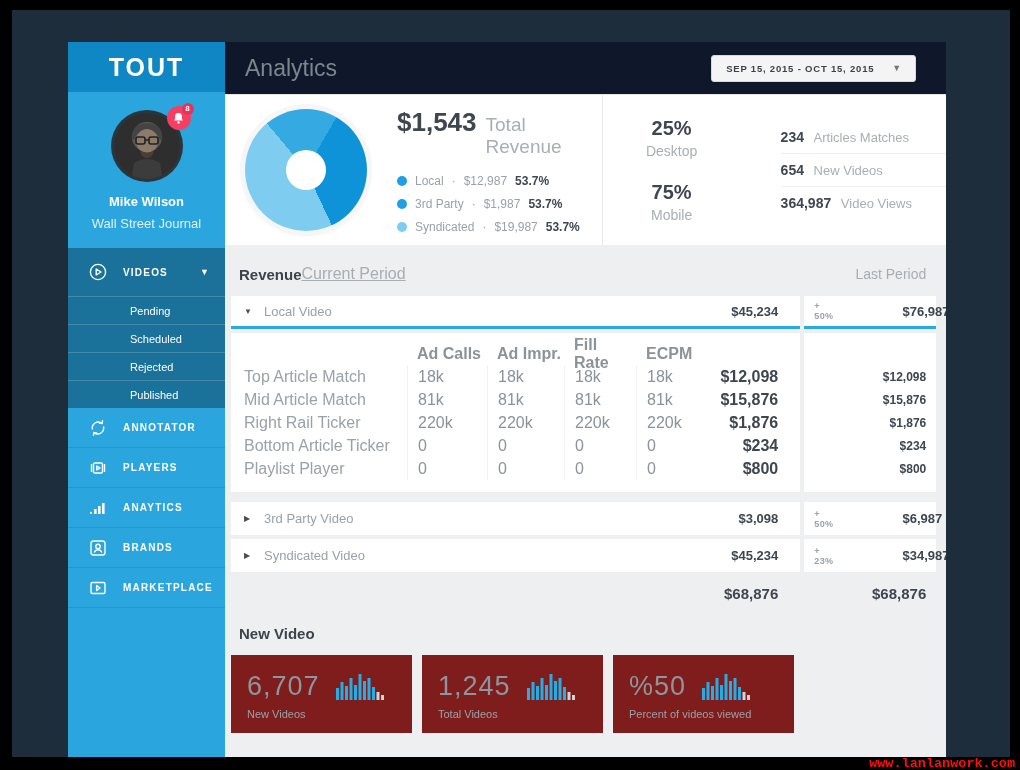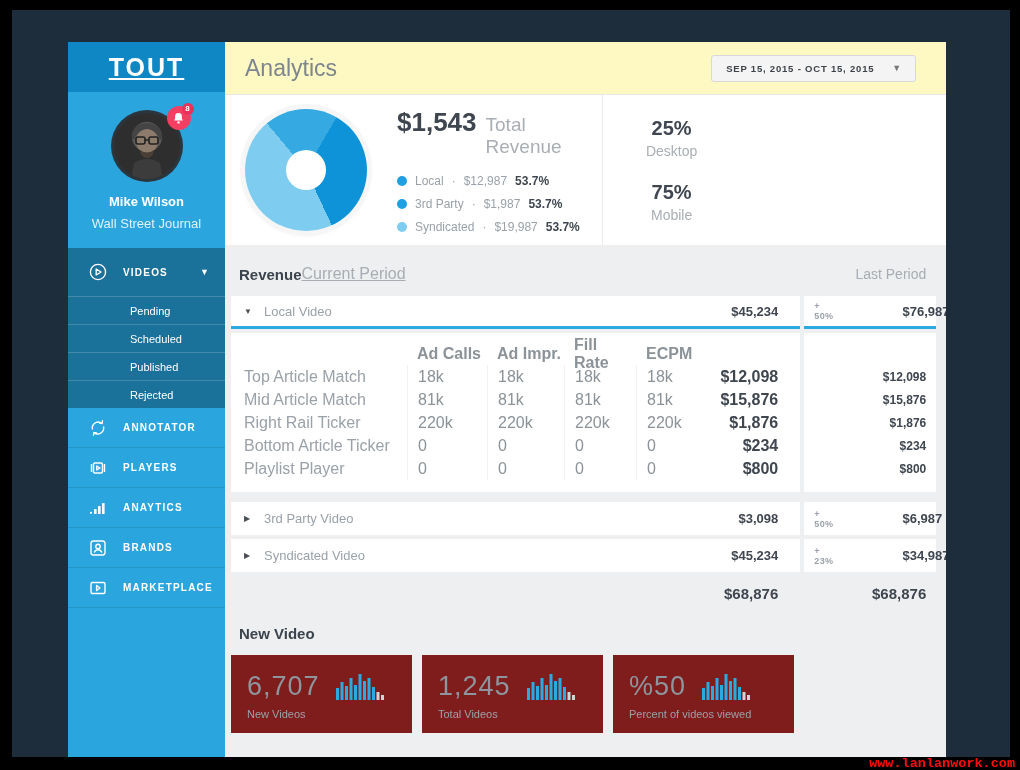--- a/index.html
+++ b/index.html
@@ -4,41 +4,41 @@
 <style>
   * { margin:0; padding:0; box-sizing:border-box; }
   html,body { width:1020px; height:770px; }
   body { background:#000; font-family:"Liberation Sans", sans-serif; position:relative; overflow:hidden; }
   .frame { position:absolute; left:12px; top:10px; right:10px; bottom:13px; background:#1d2d3c; }
   .app { position:absolute; left:56px; top:32px; width:878px; height:715px; background:#fff; display:flex; overflow:hidden; }
 
   
   .sidebar { width:157px; background:#2aa5de; flex-shrink:0; display:flex; flex-direction:column; color:#fff; }
   .logo-band { height:50px; background:#0e87c4; display:flex; align-items:center; justify-content:center; }
-  .logo { font-size:25px; font-weight:800; letter-spacing:2px; color:#fff;text-decoration:underline; }
+  .logo { font-size:25px; font-weight:800; letter-spacing:2px; color:#fff; }
   .profile { height:156px; text-align:center; padding-top:18px; position:relative; }
   .avatar-wrap { width:72px; height:72px; margin:0 auto; position:relative; }
   .avatar { width:72px; height:72px; border-radius:50%; overflow:hidden; border:3px solid rgba(0,40,70,.25); background:#3a3a3a; }
   .badge { position:absolute; top:-4px; right:-8px; width:24px; height:24px; background:#f43f63; border-radius:50%; display:flex; align-items:center; justify-content:center; }
   .badge-num { position:absolute; top:-3px; right:-3px; background:#e8315b; color:#fff; font-size:8px; font-weight:bold; width:12px; height:12px; border-radius:50%; line-height:12px; text-align:center; }
   .uname { margin-top:12px; font-size:13px; font-weight:bold; }
   .uorg { margin-top:7px; font-size:13px; opacity:.85; font-weight:300; }
   .nav-item { height:47px; display:flex; align-items:center; padding-left:20px; gap:15px; cursor:pointer; }
   .nav-item .lbl { font-size:10px; font-weight:bold; letter-spacing:1.2px; }
   .nav-org { border-top:1px solid rgba(0,0,0,.12); border-bottom:1px solid rgba(0,0,0,.12); }
   .videos-block { background:#1a7199; }
   .nav-videos { height:48px; }
   .nav-videos .caret { margin-left:auto; margin-right:16px; font-size:9px; }
   .sub-item { height:28px; display:flex; align-items:center; padding-left:62px; font-size:11px; font-weight:300; border-top:1px solid rgba(255,255,255,.18); cursor:pointer; }
   .nav-low { height:40px; border-bottom:1px solid rgba(0,0,0,.09); }
   .icn { width:20px; height:20px; flex-shrink:0; }
 
   
   .main { flex:1; display:flex; flex-direction:column; background:#edeff0; }
-  .topbar { height:53px; background:#fef9c3; border-bottom:1px solid #e7e7e7; display:flex; align-items:center; padding:0 36px 0 20px; flex-shrink:0; }
+  .topbar { height:53px; background:#0f172a; border-bottom:1px solid #e7e7e7; display:flex; align-items:center; padding:0 36px 0 20px; flex-shrink:0; }
   .page-title { font-size:23px; color:#7d858d; font-weight:400; }
   .date-btn { margin-left:auto; height:27px; background:#f4f4f4; border:1px solid #d9d9d9; border-radius:3px; display:flex; align-items:center; padding:0 14px; cursor:pointer; }
   .date-btn .dtext { font-size:9.5px; font-weight:bold; letter-spacing:.8px; color:#3c4248; }
   .date-btn .dcaret { font-size:9px; color:#777; margin-left:18px; }
 
   .summary { height:150px; background:#fff; display:flex; flex-shrink:0; }
   .sum-left { flex:1.02; display:flex; align-items:center; padding-left:20px; border-right:1px solid #ebebeb; }
   .donut { width:122px; height:122px; border-radius:50%; flex-shrink:0;
     background:conic-gradient(from -40deg, #35a9e2 0 70deg, #0f93d8 70deg 195deg, #7ecdf1 195deg 360deg);
     position:relative; box-shadow:0 0 0 5px #f6f6f6, 0 2px 8px rgba(0,0,0,.07); }
@@ -145,22 +145,22 @@
         <div class="nav-item nav-videos">
           <svg class="icn" viewBox="0 0 20 20" fill="none" stroke="#fff" stroke-width="1.4">
             <circle cx="10" cy="10" r="7.6"></circle>
             <path d="M8.2 7 L13 10 L8.2 13 z" stroke-linejoin="round"></path>
           </svg>
           <span class="lbl">VIDEOS</span>
           <span class="caret">▼</span>
         </div>
         <div class="sub-item">Pending</div>
         <div class="sub-item">Scheduled</div>
+        <div class="sub-item">Rejected</div>
         <div class="sub-item">Published</div>
-        <div class="sub-item">Rejected</div>
       </div>
 
       <div class="nav-item nav-low">
         <svg class="icn" viewBox="0 0 20 20" fill="none" stroke="#fff" stroke-width="1.4">
           <path d="M4.5 11.5 a6 6 0 0 1 9.5 -6.2"></path>
           <path d="M15.5 8.5 a6 6 0 0 1 -9.5 6.2"></path>
           <path d="M14.5 2.8 l-.4 2.7 l-2.7 -.5" stroke-linecap="round"></path>
           <path d="M5.5 17.2 l.4 -2.7 l2.7 .5" stroke-linecap="round"></path>
         </svg>
         <span class="lbl">ANNOTATOR</span>
@@ -242,20 +242,34 @@
         </div>
         <div class="sum-right">
           <div class="devices">
             <div class="dev-block">
               <div class="dev-val">25%</div>
               <div class="dev-lbl">Desktop</div>
             </div>
             <div class="dev-block">
               <div class="dev-val">75%</div>
               <div class="dev-lbl">Mobile</div>
+            </div>
+          </div>
+          <div class="stats">
+            <div class="stat-row bline">
+              <span class="stat-val">234</span>
+              <span class="stat-lbl">Articles Matches</span>
+            </div>
+            <div class="stat-row bline">
+              <span class="stat-val">654</span>
+              <span class="stat-lbl">New Videos</span>
+            </div>
+            <div class="stat-row">
+              <span class="stat-val">364,987</span>
+              <span class="stat-lbl">Video Views</span>
             </div>
           </div>
         </div>
       </div>
 
       <div class="content">
 
         <div class="section-head">
           <span class="sec-title">Revenue</span>
           <span class="head-current">Current Period</span>

